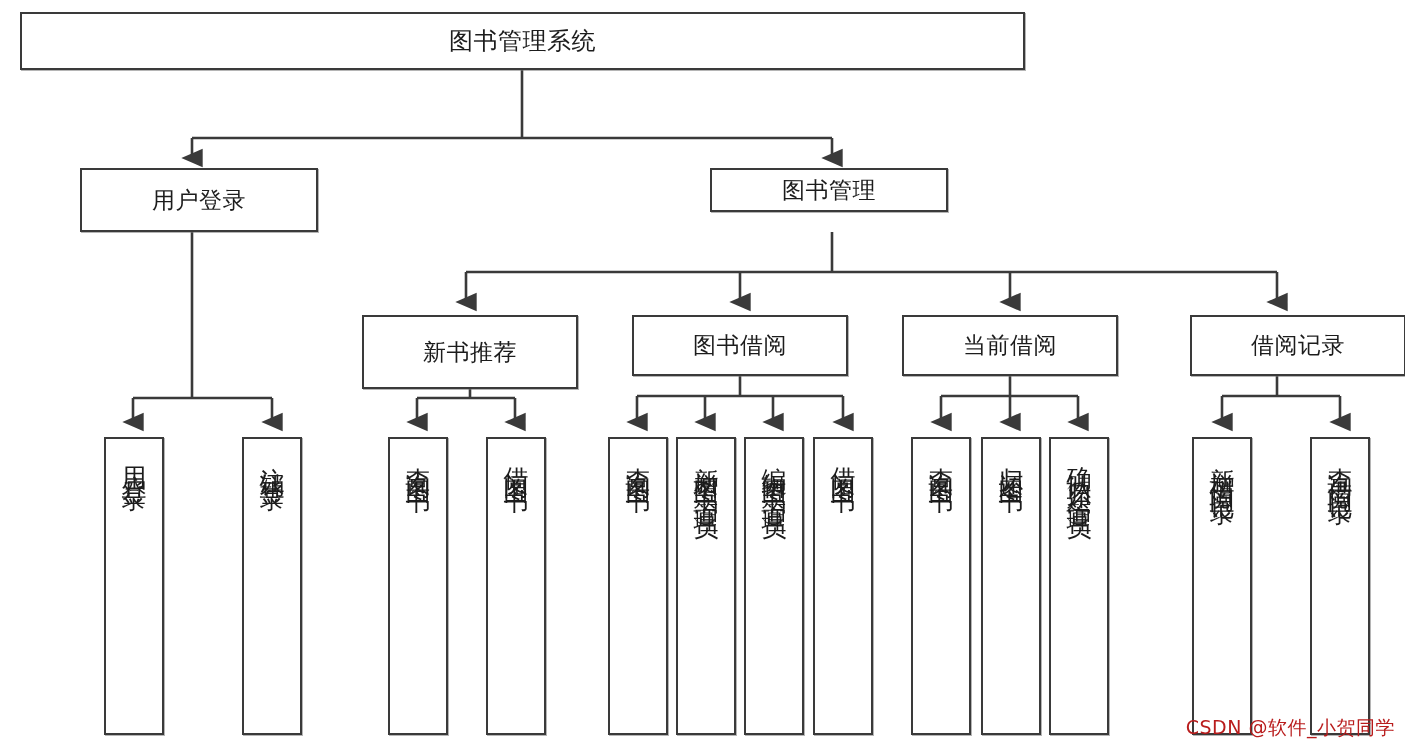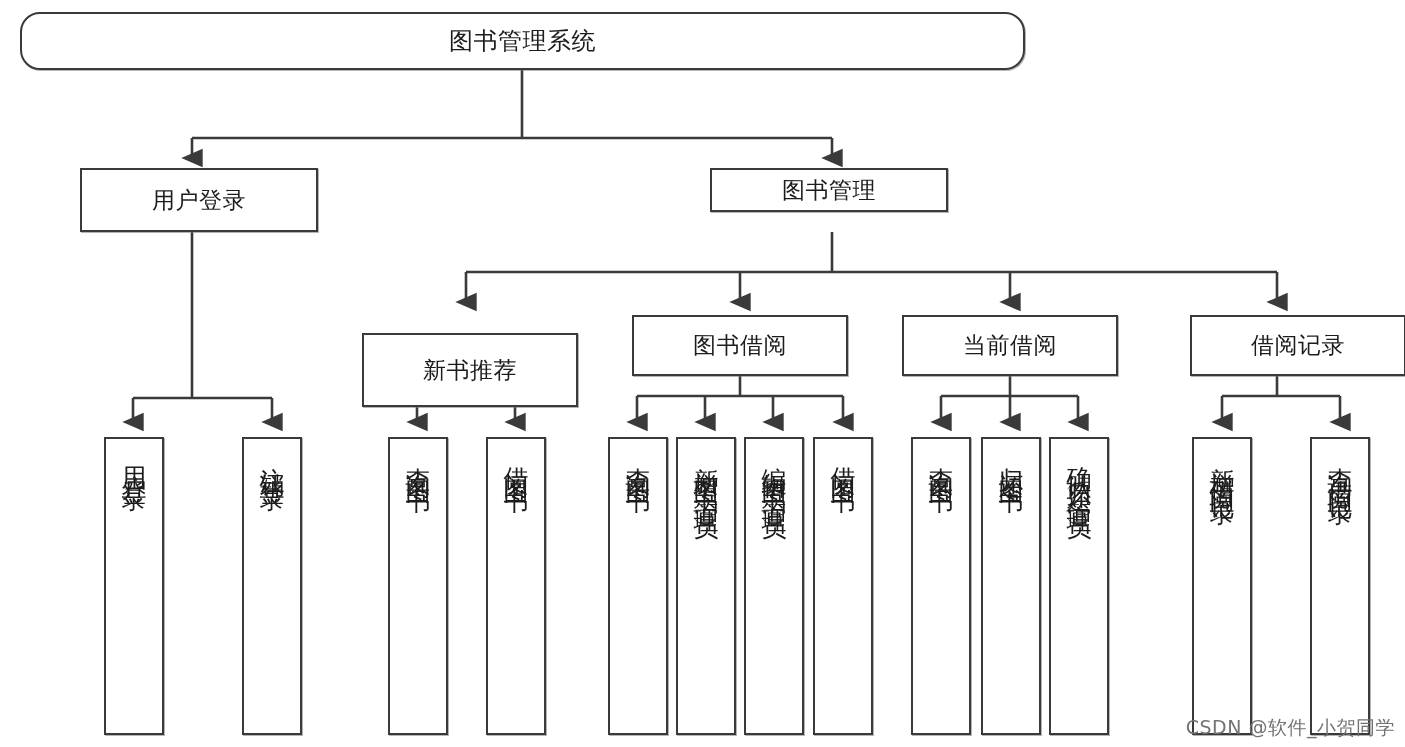--- a/index.html
+++ b/index.html
@@ -55,21 +55,21 @@
     text-orientation: upright;
     font-size: 25px;
     letter-spacing: 7px;
     line-height: 1.0;
   }
   .watermark {
     position: absolute;
     right: 10px;
     bottom: 6px;
     font-size: 19px;
-    color: #737373;
+    color: #b91c1c;
     letter-spacing: 0.5px;
     white-space: nowrap;
   }
 </style>
 </head>
 <body>
 
 <div id="page">
 
   <svg class="edges" viewBox="0 0 1405 747">
@@ -116,33 +116,33 @@
       <path d="M1078,396 L1078,422" marker-end="url(#arrowhead)"></path>
 
       <path d="M1277,376 L1277,396"></path>
       <path d="M1222,396 L1340,396"></path>
       <path d="M1222,396 L1222,422" marker-end="url(#arrowhead)"></path>
       <path d="M1340,396 L1340,422" marker-end="url(#arrowhead)"></path>
 
     </g>
   </svg>
 
-  <div class="node root horiz" style="left:20px; top:12px; width:1005px; height:58px;border-radius:20px;">
+  <div class="node root horiz" style="left:20px; top:12px; width:1005px; height:58px;">
     <span class="node-label">图书管理系统</span>
   </div>
 
   <div class="node horiz" style="left:80px; top:168px; width:238px; height:64px;">
     <span class="node-label">用户登录</span>
   </div>
 
   <div class="node horiz" style="left:710px; top:168px; width:238px; height:44px;">
     <span class="node-label">图书管理</span>
   </div>
 
-  <div class="node horiz" style="left:362px; top:333px; width:216px; height:74px;">
+  <div class="node horiz" style="left:362px; top:315px; width:216px; height:74px;">
     <span class="node-label">新书推荐</span>
   </div>
 
   <div class="node horiz" style="left:902px; top:315px; width:216px; height:61px;">
     <span class="node-label">当前借阅</span>
   </div>
 
   <div class="node horiz" style="left:632px; top:315px; width:216px; height:61px;">
     <span class="node-label">图书借阅</span>
   </div>

